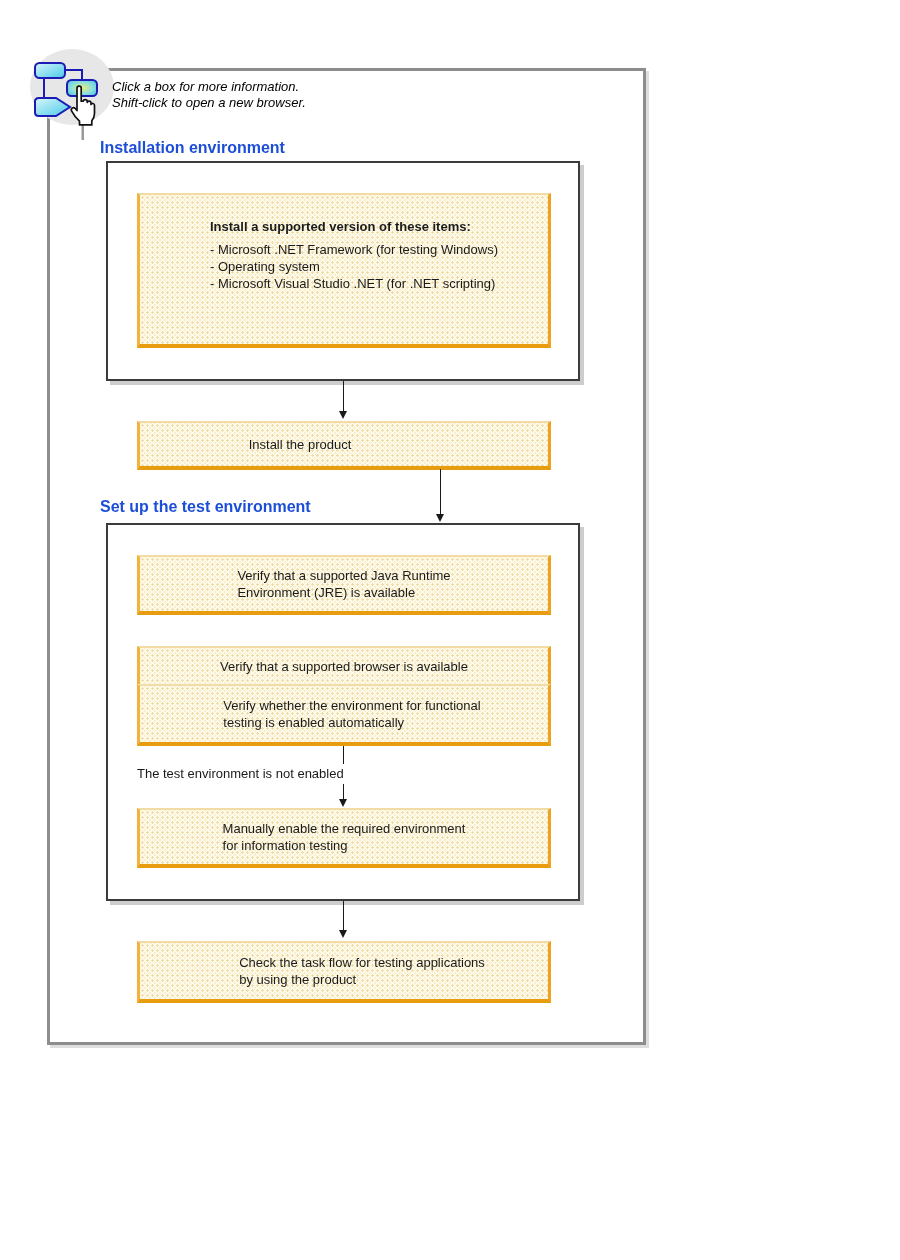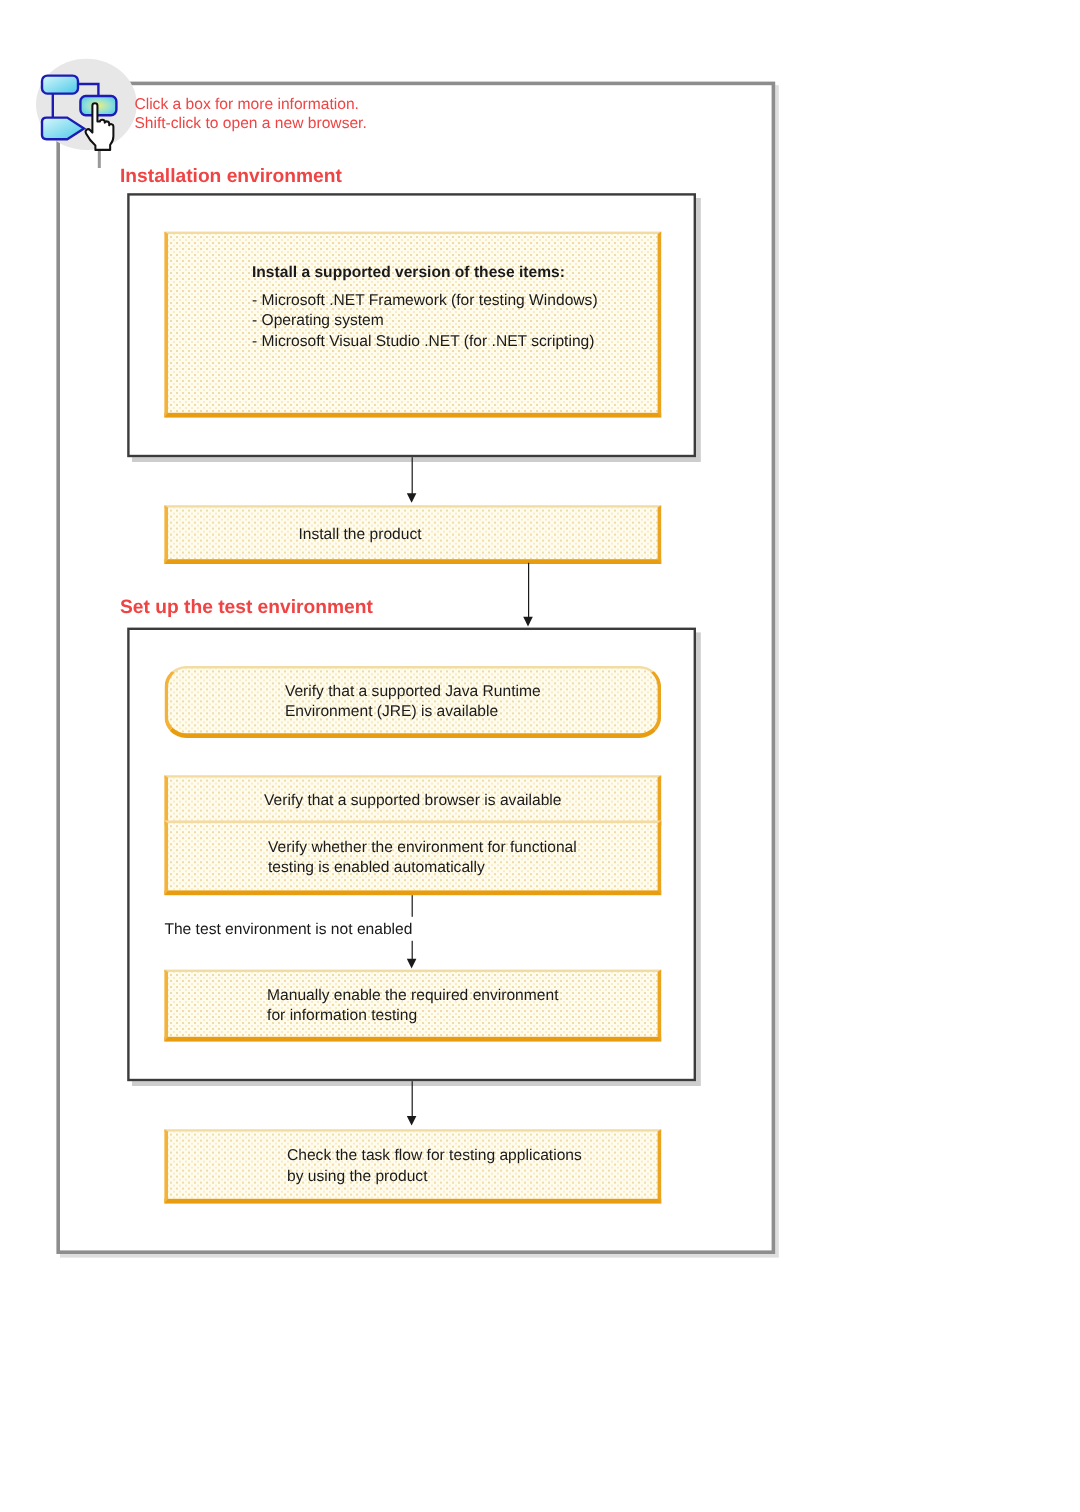--- a/index.html
+++ b/index.html
@@ -7,25 +7,25 @@
     position:relative;width:900px;height:1260px;background:#ffffff;overflow:hidden;
     font-family:"Liberation Sans",sans-serif;color:#1a1a1a;
   }
   
   .outer-frame{
     position:absolute;left:47px;top:68px;width:599px;height:977px;
     border:3px solid #8d8d8d;box-sizing:border-box;
     box-shadow:3px 3px 0 #dedede;background:#ffffff;
   }
   
-  .legend{position:absolute;left:112px;top:79px;font-size:13px;line-height:16px;color:#ef4444;}
+  .legend{position:absolute;left:112px;top:79px;font-size:13px;line-height:16px;color:#000000;font-style:italic;}
   
   .map-icon{position:absolute;left:26px;top:46px;width:92px;height:94px;}
   
-  .section-heading{position:absolute;font-size:16px;font-weight:bold;color:#ef4444;white-space:nowrap;}
+  .section-heading{position:absolute;font-size:16px;font-weight:bold;color:#1d4ed8;white-space:nowrap;}
   .heading-install{left:100px;top:139px;}
   .heading-test{left:100px;top:498px;}
   
   .group{
     position:absolute;background:#ffffff;border:2px solid #3b3b3b;box-sizing:border-box;
     box-shadow:4px 4px 0 #cdcdcd;
   }
   .group-install{left:106px;top:161px;width:474px;height:220px;}
   .group-test{left:106px;top:523px;width:474px;height:378px;}
   
@@ -42,21 +42,21 @@
     font-size:13px;line-height:17px;color:#1a1a1a;
     display:flex;align-items:center;justify-content:center;
   }
   .flowbox .txt{text-align:left;}
   .box-items{left:137px;top:193px;width:414px;height:155px;display:block;}
   .box-items .inner{padding:23px 0 0 26px;margin-left:44px;}
   .box-items .title{font-weight:bold;margin-bottom:6px;}
   .box-items .item{line-height:17px;}
   .box-install{left:137px;top:421px;width:414px;height:49px;}
   .box-install .txt{transform:translateX(-44px);}
-  .box-jre{left:137px;top:555px;width:414px;height:60px;border-radius:18px;}
+  .box-jre{left:137px;top:555px;width:414px;height:60px;}
   .box-browser{left:137px;top:636px;width:414px;height:42px;margin-top:10px;}
   .box-verifyenv{left:137px;top:684px;width:414px;height:62px;padding-left:16px;}
   .box-manual{left:137px;top:808px;width:414px;height:60px;}
   .box-check{left:137px;top:941px;width:414px;height:62px;padding-left:36px;}
   
   .vline{position:absolute;width:1px;background:#1a1a1a;}
   .ahead{position:absolute;width:0;height:0;
     border-left:4.5px solid rgba(0,0,0,0);border-right:4.5px solid rgba(0,0,0,0);
     border-top:8px solid #1a1a1a;}
   .l-a1{left:343px;top:381px;height:31px;}  .h-a1{left:339px;top:411px;}

